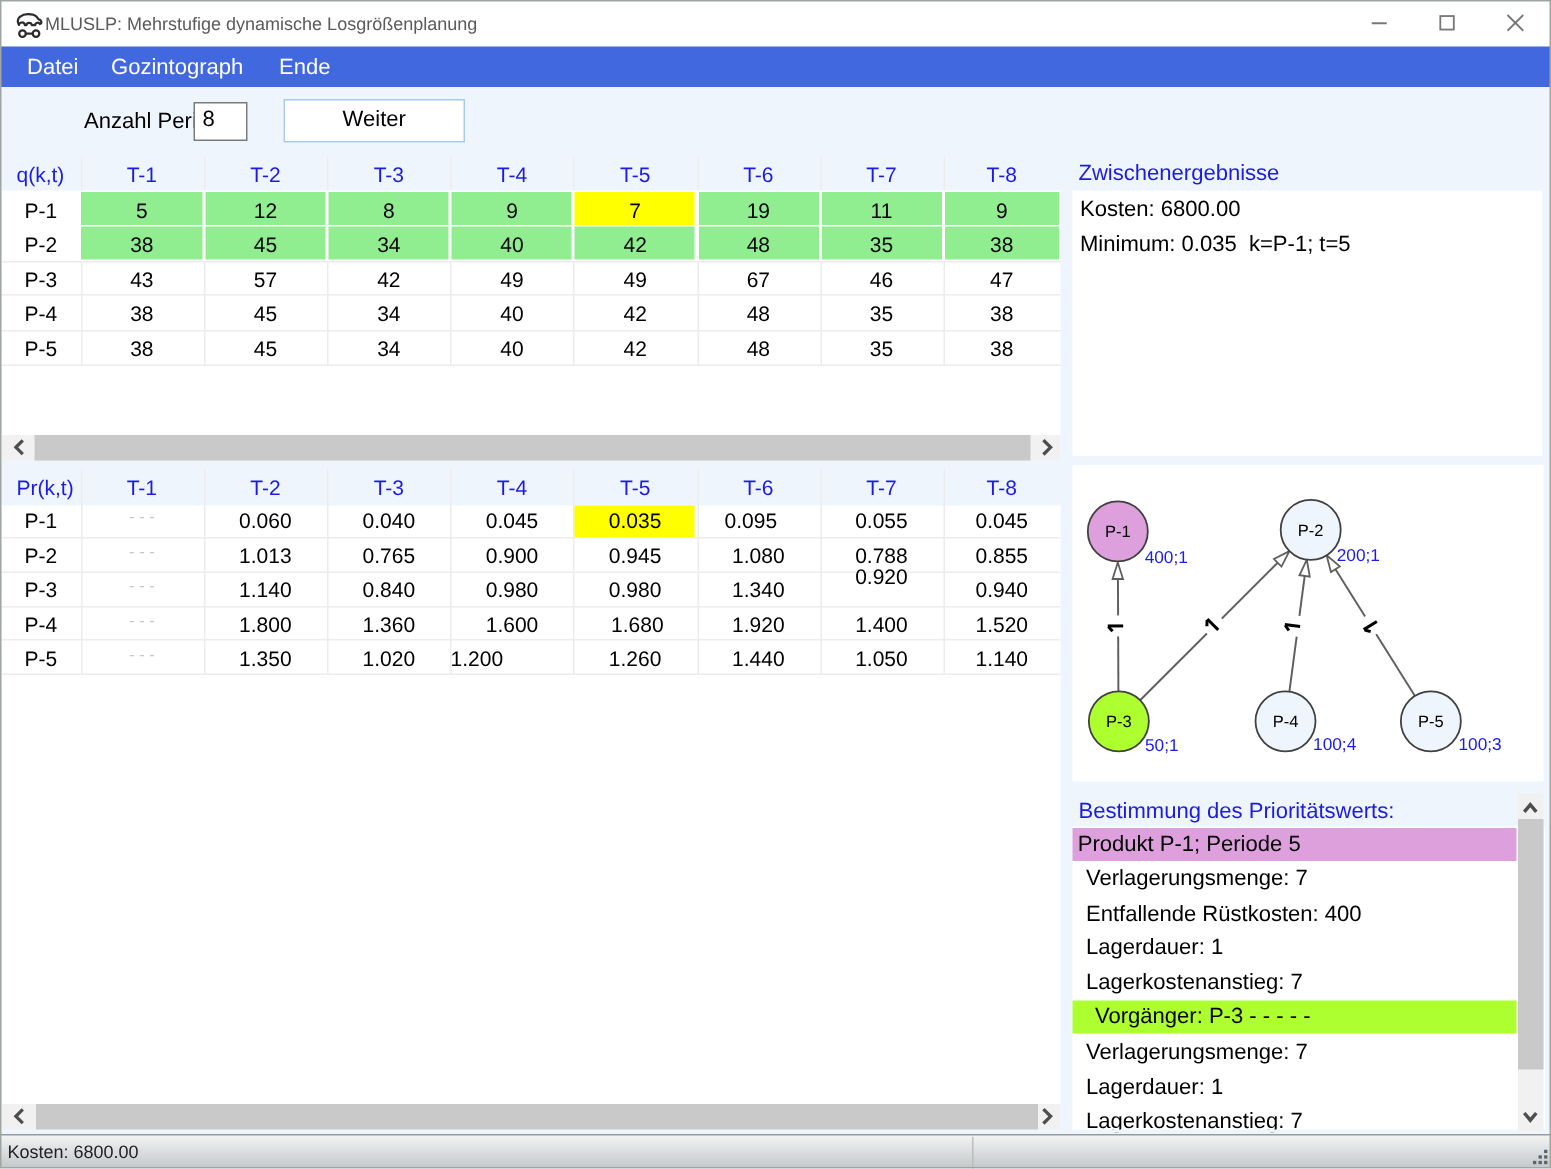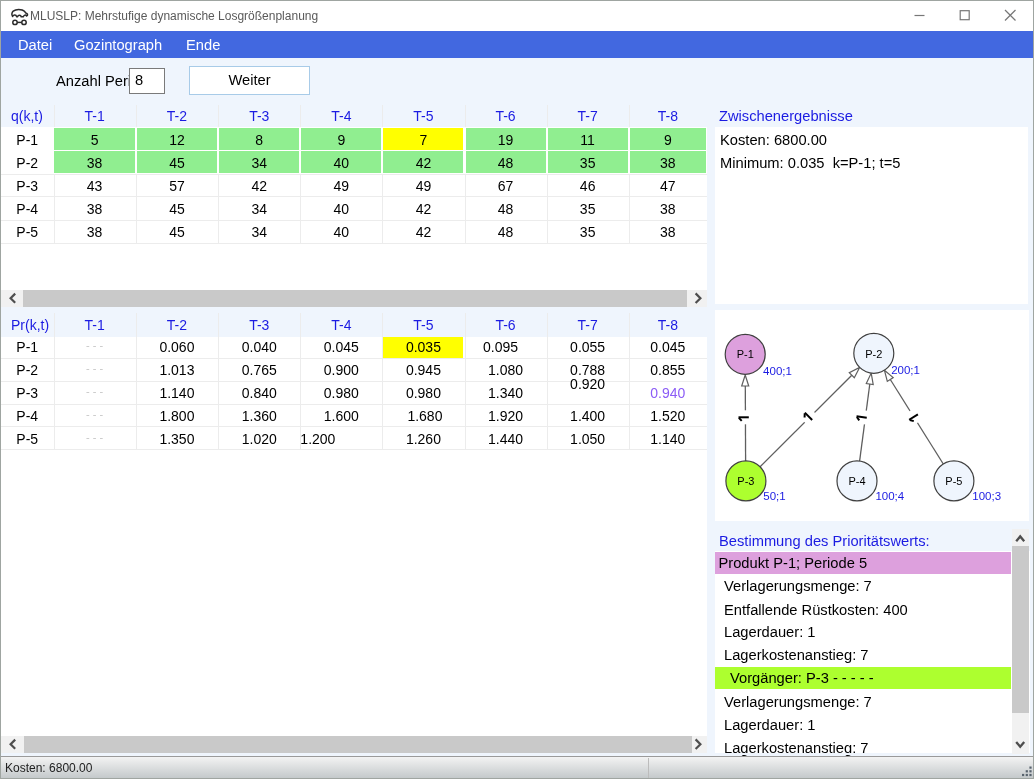--- a/index.html
+++ b/index.html
@@ -310,21 +310,21 @@
     <div style="position:absolute;left:546.6500000000001px;top:362.2px;width:82px;text-align:center;font-size:14px;color:#000">0.788</div>
     <div style="position:absolute;left:626.85px;top:362.2px;width:82px;text-align:center;font-size:14px;color:#000">0.855</div>
     <div style="position:absolute;left:-13.75px;top:384.9px;width:82px;text-align:center;font-size:14px;color:#000">P-3</div>
     <div style="position:absolute;left:53.599999999999994px;top:384.9px;width:82px;text-align:center;font-size:11px;color:#c6c6c6">- - -</div>
     <div style="position:absolute;left:135.95px;top:384.9px;width:82px;text-align:center;font-size:14px;color:#000">1.140</div>
     <div style="position:absolute;left:218.25px;top:384.9px;width:82px;text-align:center;font-size:14px;color:#000">0.840</div>
     <div style="position:absolute;left:300.35px;top:384.9px;width:82px;text-align:center;font-size:14px;color:#000">0.980</div>
     <div style="position:absolute;left:382.45px;top:384.9px;width:82px;text-align:center;font-size:14px;color:#000">0.980</div>
     <div style="position:absolute;left:464.55px;top:384.9px;width:82px;text-align:center;font-size:14px;color:#000">1.340</div>
     <div style="position:absolute;left:546.6500000000001px;top:376px;width:82px;text-align:center;font-size:14px;color:#000">0.920</div>
-    <div style="position:absolute;left:626.85px;top:384.9px;width:82px;text-align:center;font-size:14px;color:#8b5cf6">0.940</div>
+    <div style="position:absolute;left:626.85px;top:384.9px;width:82px;text-align:center;font-size:14px;color:#000000">0.940</div>
     <div style="position:absolute;left:-13.75px;top:407.7px;width:82px;text-align:center;font-size:14px;color:#000">P-4</div>
     <div style="position:absolute;left:53.599999999999994px;top:407.7px;width:82px;text-align:center;font-size:11px;color:#c6c6c6">- - -</div>
     <div style="position:absolute;left:135.95px;top:407.7px;width:82px;text-align:center;font-size:14px;color:#000">1.800</div>
     <div style="position:absolute;left:218.25px;top:407.7px;width:82px;text-align:center;font-size:14px;color:#000">1.360</div>
     <div style="position:absolute;left:300.35px;top:407.7px;width:82px;text-align:center;font-size:14px;color:#000">1.600</div>
     <div style="position:absolute;left:382.45px;top:407.7px;width:60px;text-align:right;font-size:14px;color:#000">1.680</div>
     <div style="position:absolute;left:464.55px;top:407.7px;width:82px;text-align:center;font-size:14px;color:#000">1.920</div>
     <div style="position:absolute;left:546.6500000000001px;top:407.7px;width:82px;text-align:center;font-size:14px;color:#000">1.400</div>
     <div style="position:absolute;left:626.85px;top:407.7px;width:82px;text-align:center;font-size:14px;color:#000">1.520</div>
     <div style="position:absolute;left:-13.75px;top:430.7px;width:82px;text-align:center;font-size:14px;color:#000">P-5</div>

